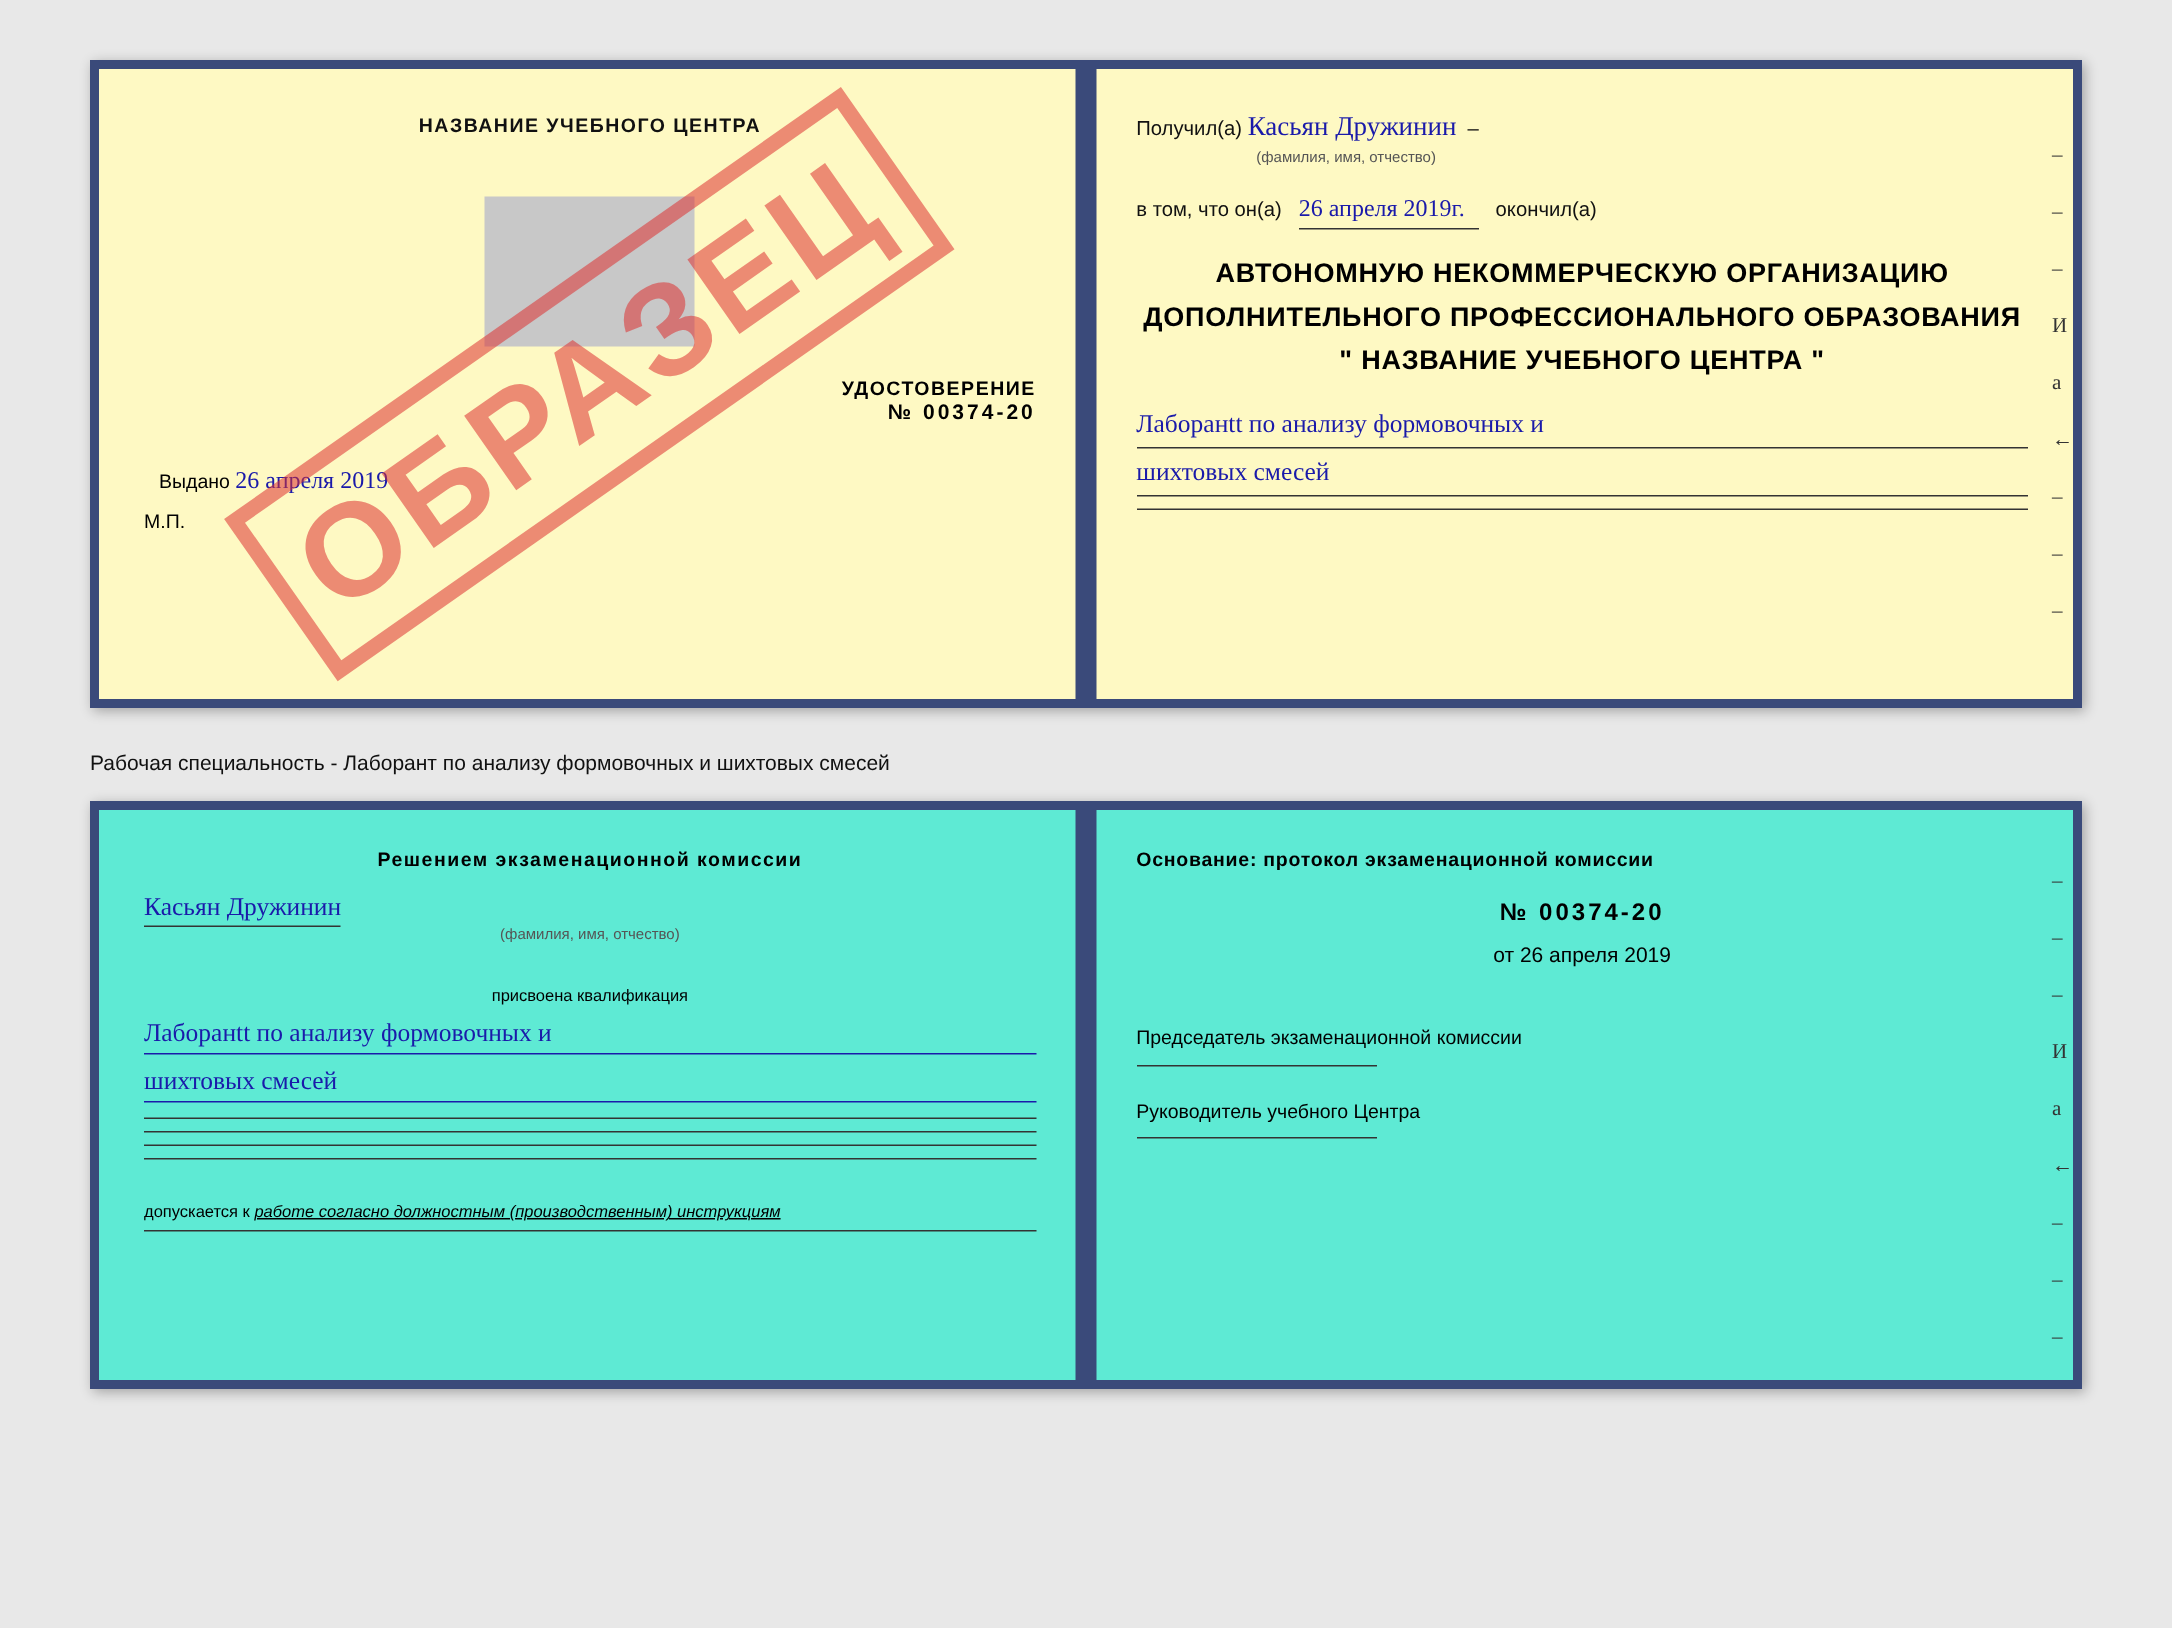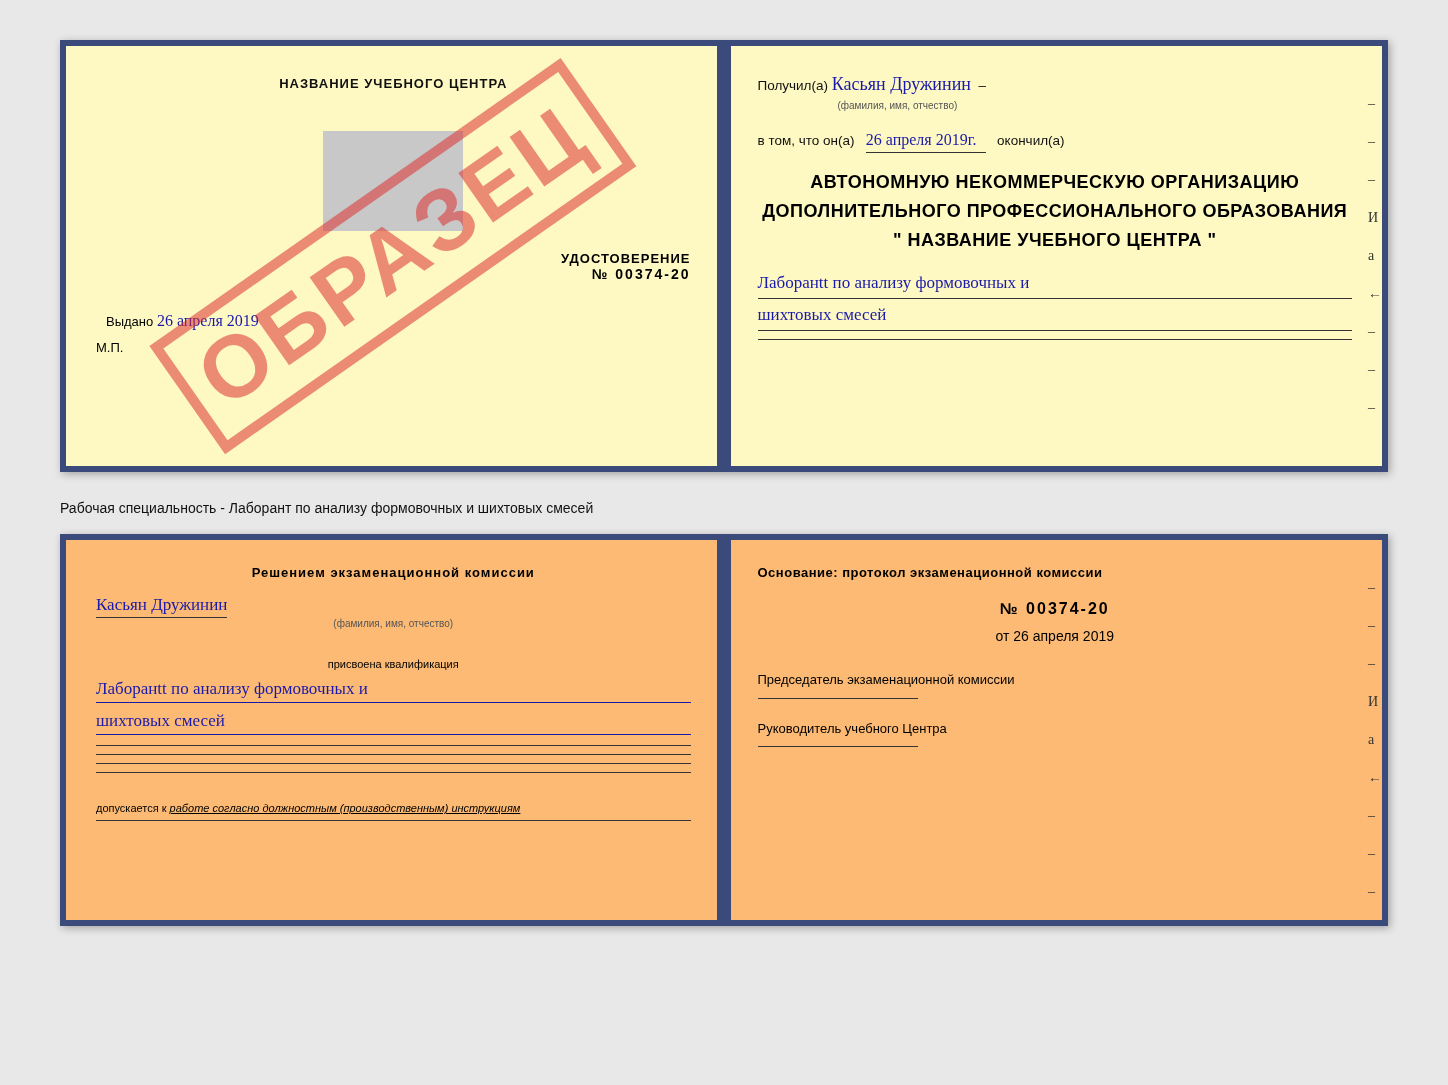--- a/index.html
+++ b/index.html
@@ -190,21 +190,21 @@
       font-family: Arial, sans-serif;
       color: #111;
       padding: 10px 0 18px 0;
     }
 
     
     .bottom-booklet {
       display: flex;
       width: 100%;
       border: 6px solid #3a4a7a;
-      background: #fdba74;
+      background: #5eead4;
       position: relative;
       box-shadow: 2px 2px 8px rgba(0,0,0,0.3);
     }
 
     .bottom-left {
       flex: 1;
       padding: 25px 30px 25px 30px;
       border-right: 2px solid #ccc;
       position: relative;
       min-height: 380px;
@@ -304,21 +304,21 @@
       font-weight: bold;
       letter-spacing: 2px;
       text-align: center;
       margin-bottom: 10px;
     }
 
     .protocol-date {
       font-family: Arial, sans-serif;
       font-size: 14px;
       text-align: center;
-      margin-bottom: 26px;
+      margin-bottom: 38px;
     }
 
     .chair-block {
       font-family: Arial, sans-serif;
       font-size: 13px;
       margin-bottom: 20px;
       line-height: 1.5;
     }
 
     .sign-line {

